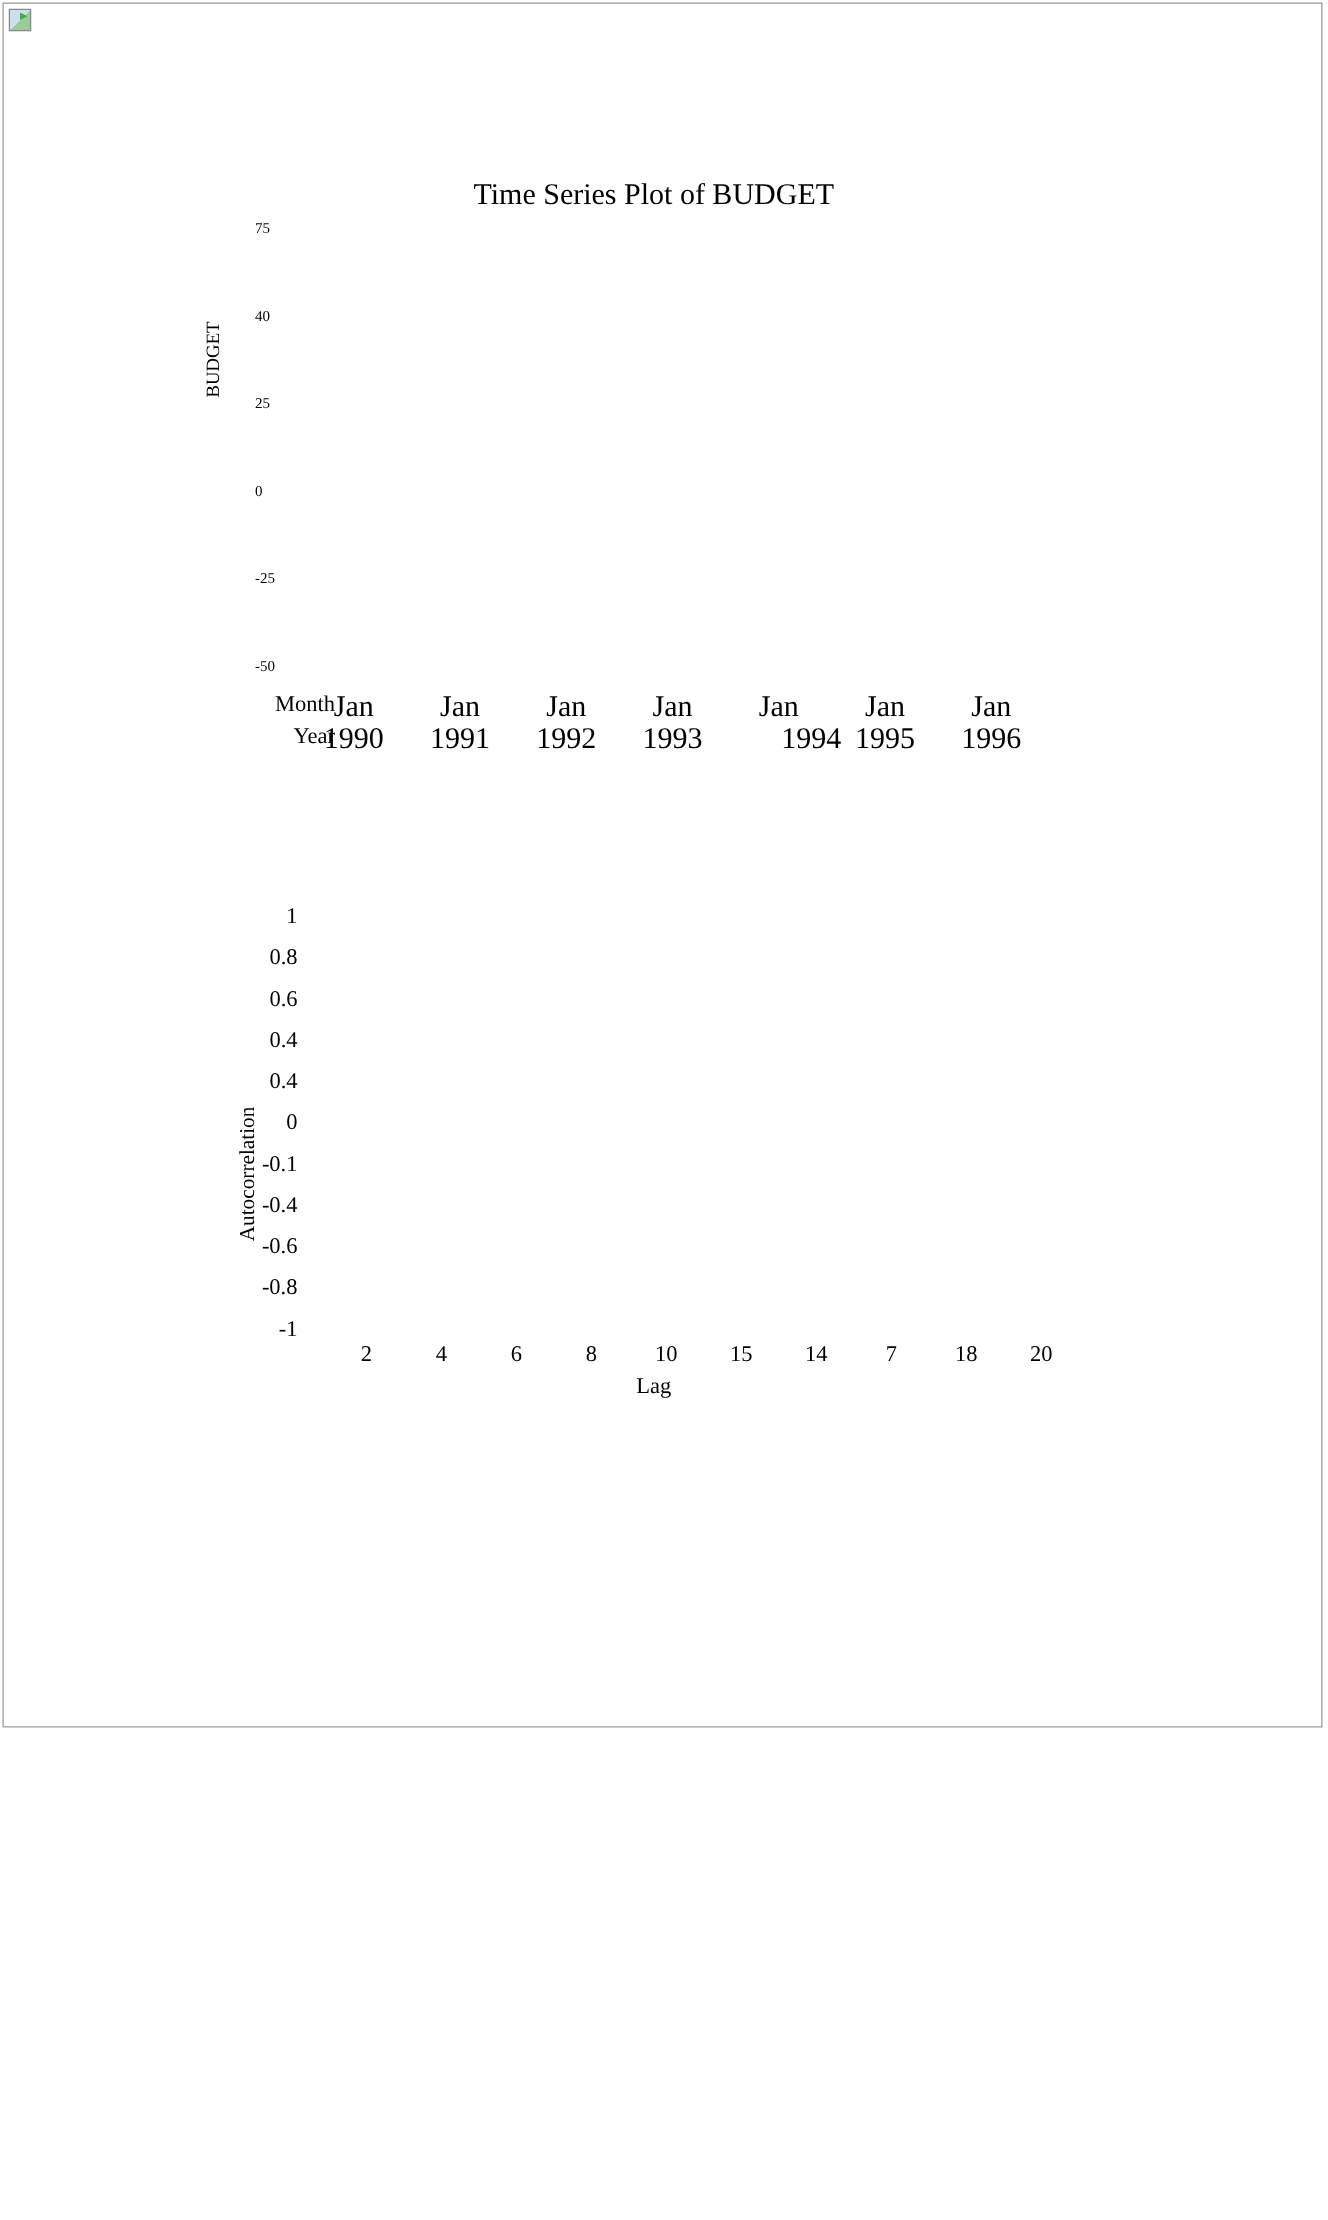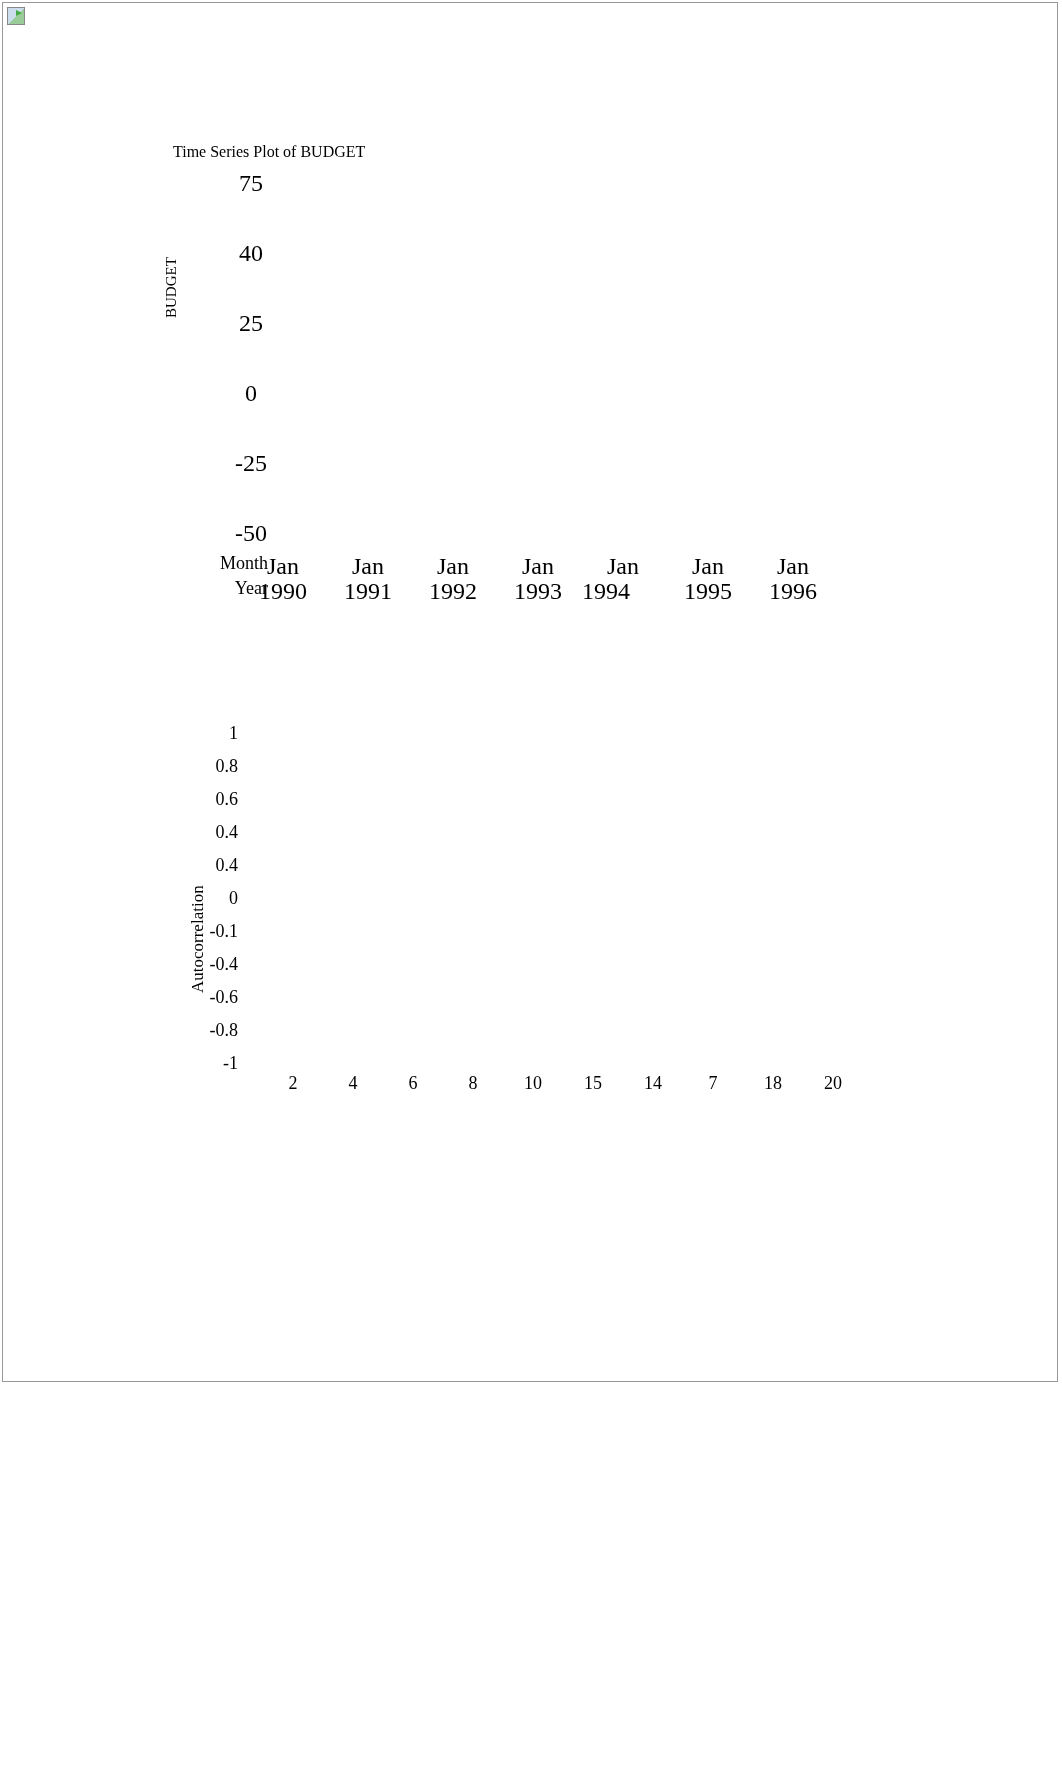--- a/index.html
+++ b/index.html
@@ -47,45 +47,45 @@
       top: 140px;
       left: 170px;
       width: 700px;
       height: 480px;
     }
     .chart1-title {
       position: absolute;
       top: 0;
       left: 0;
       right: 0;
-      text-align: left;
-      font-size: 16px;
+      text-align: center;
+      font-size: 24px;
       color: #000;
     }
     .chart1-plot {
       position: absolute;
       top: 40px;
       left: 95px;
       width: 560px;
       height: 350px;
     }
     .chart1-ylabel {
       position: absolute;
       top: 175px;
       left: -10px;
       transform: rotate(-90deg);
       transform-origin: left top;
       font-size: 15px;
       white-space: nowrap;
     }
     .chart1-ytick {
       position: absolute;
-      right: 557px;
-      font-size: 24px;
-      text-align: center;
+      right: 584px;
+      font-size: 12px;
+      text-align: left;
       width: 40px;
       transform: translateY(-50%);
     }
     .chart1-xrow {
       position: absolute;
       top: 410px;
       left: 0;
       width: 100%;
       font-size: 18px;
     }
@@ -182,21 +182,21 @@
       <span class="chart1-xtick" style="left:535px">Jan</span>
       <span class="chart1-xtick" style="left:620px">Jan</span>
     </div>
 
     <div class="chart1-xrow" style="top:435px">
       <span class="chart1-xrow-label">Year</span>
       <span class="chart1-xtick" style="left:110px">1990</span>
       <span class="chart1-xtick" style="left:195px">1991</span>
       <span class="chart1-xtick" style="left:280px">1992</span>
       <span class="chart1-xtick" style="left:365px">1993</span>
-      <span class="chart1-xtick" style="left:433px">1994</span>
+      <span class="chart1-xtick" style="left:476px">1994</span>
       <span class="chart1-xtick" style="left:535px">1995</span>
       <span class="chart1-xtick" style="left:620px">1996</span>
     </div>
   </div>
 
   <div class="chart2">
     <div class="chart2-ylabel">Autocorrelation</div>
 
     <div class="chart2-plot">
 
@@ -217,14 +217,15 @@
     <span class="chart2-xtick" style="left:180px">4</span>
     <span class="chart2-xtick" style="left:240px">6</span>
     <span class="chart2-xtick" style="left:300px">8</span>
     <span class="chart2-xtick" style="left:360px">10</span>
     <span class="chart2-xtick" style="left:420px">15</span>
     <span class="chart2-xtick" style="left:480px">14</span>
     <span class="chart2-xtick" style="left:540px">7</span>
     <span class="chart2-xtick" style="left:600px">18</span>
     <span class="chart2-xtick" style="left:660px">20</span>
 
+    <div class="chart2-xlabel">Lag</div>
   </div>
 </div>
 
 </body></html>

